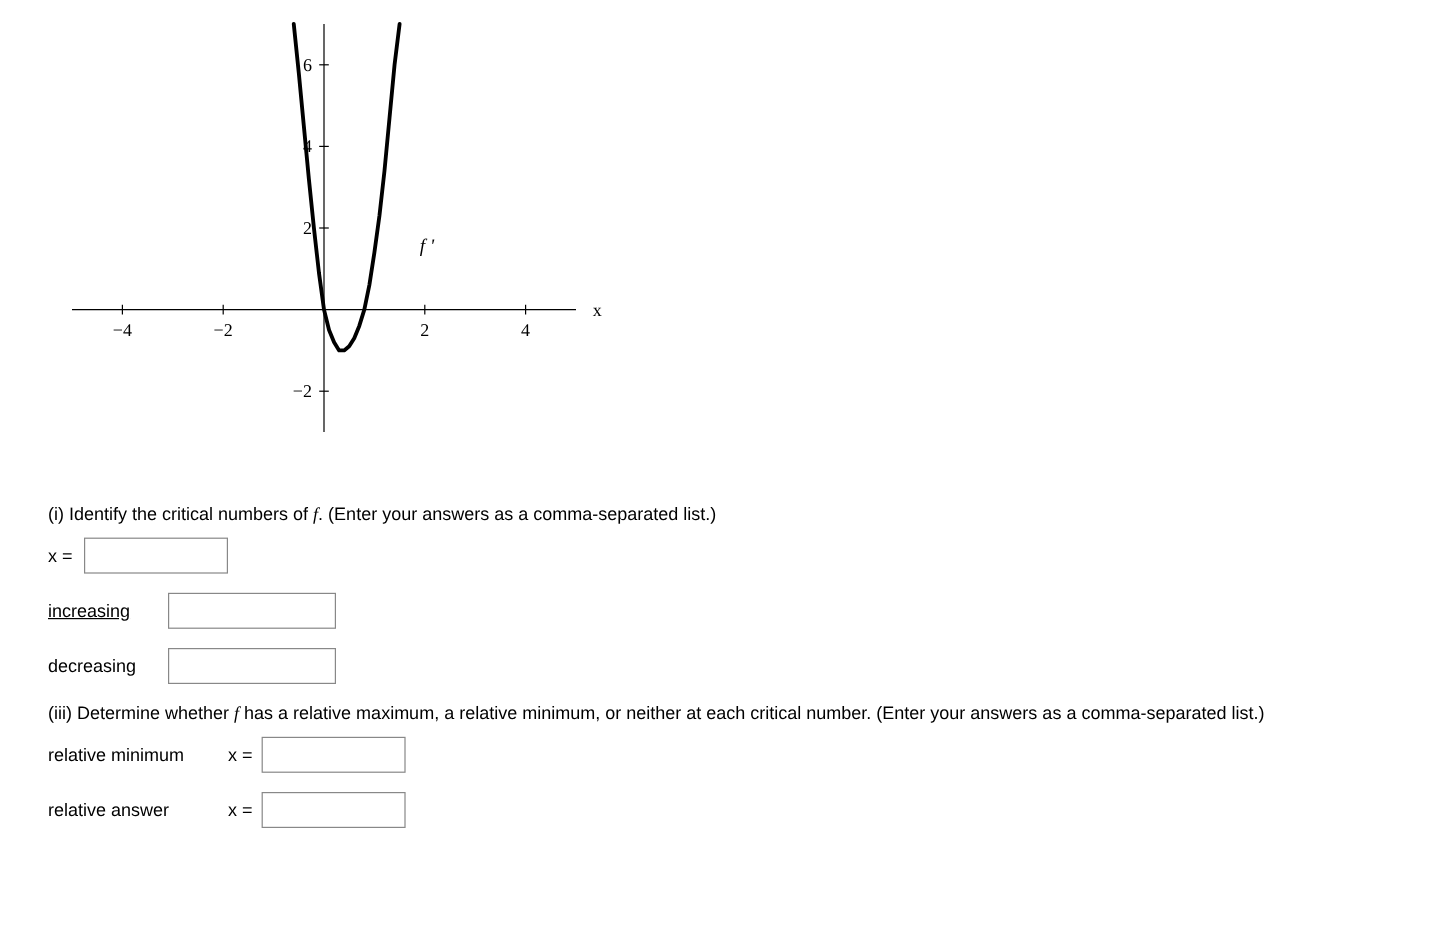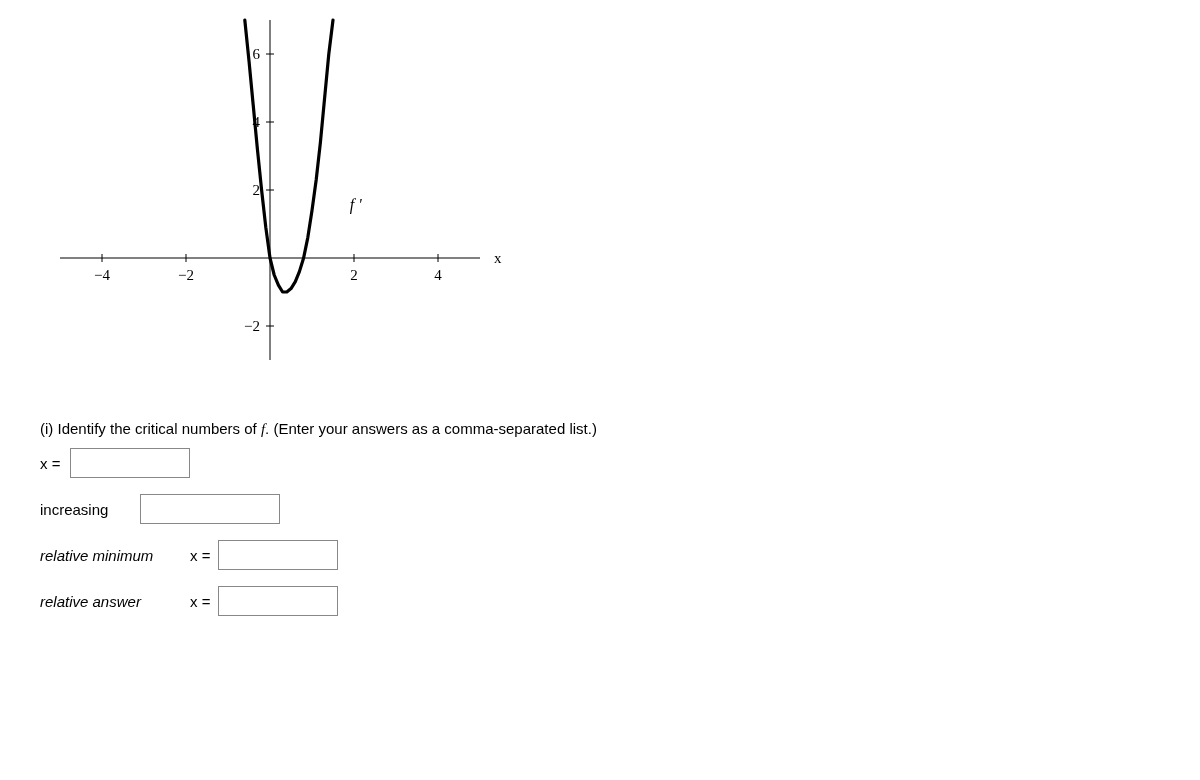--- a/index.html
+++ b/index.html
@@ -17,21 +17,21 @@
     width: 480px;
     height: 400px;
     position: relative;
     margin-bottom: 20px;
   }
   svg { display: block; }
   .question-block { margin-top: 14px; }
   .prompt { margin: 14px 0 10px 0; }
   .row { display: flex; align-items: center; margin: 8px 0 16px 0; }
   .row .label { margin-right: 10px; min-width: 0; }
-  .label-wide { width: 140px; display:inline-block;font-style:italic;}
+  .label-wide { width: 140px; display:inline-block;}
   input.answer {
     border: 1px solid #888;
     height: 24px;
     font-size: 14px;
     padding: 2px 4px;
     background:#fff;
   }
   .w-small { width: 110px; }
   .w-med { width: 130px; }
   .cursor-box {
@@ -82,26 +82,33 @@
       <span>(i) Identify the critical numbers of </span><em class="f">f</em><span>. (Enter your answers as a comma-separated list.)</span>
     </div>
     <div class="row">
       <span class="label">x =</span>
       <input class="answer w-small cursor-box" style="">
     </div>
   </div>
 
   <div class="question-block">
     <div class="row">
-      <span class="label" style="width:90px;">increasing</span>
+      <span class="label" style="width:90px;text-decoration:underline;">increasing</span>
+      <input class="answer w-med" style="">
+    </div>
+    <div class="row">
+      <span class="label" style="width:90px;">decreasing</span>
       <input class="answer w-med" style="">
     </div>
   </div>
 
   <div class="question-block">
+    <div class="prompt">
+      <span>(iii) Determine whether </span><em class="f">f</em><span> has a relative maximum, a relative minimum, or neither at each critical number. (Enter your answers as a comma-separated list.)</span>
+    </div>
     <div class="row">
       <span class="label label-wide">relative minimum</span>
       <span class="label" style="margin-right:8px;">x =</span>
       <input class="answer w-small" style="">
     </div>
     <div class="row">
       <span class="label label-wide">relative answer</span>
       <span class="label" style="margin-right:8px;">x =</span>
       <input class="answer w-small" style="">
     </div>

